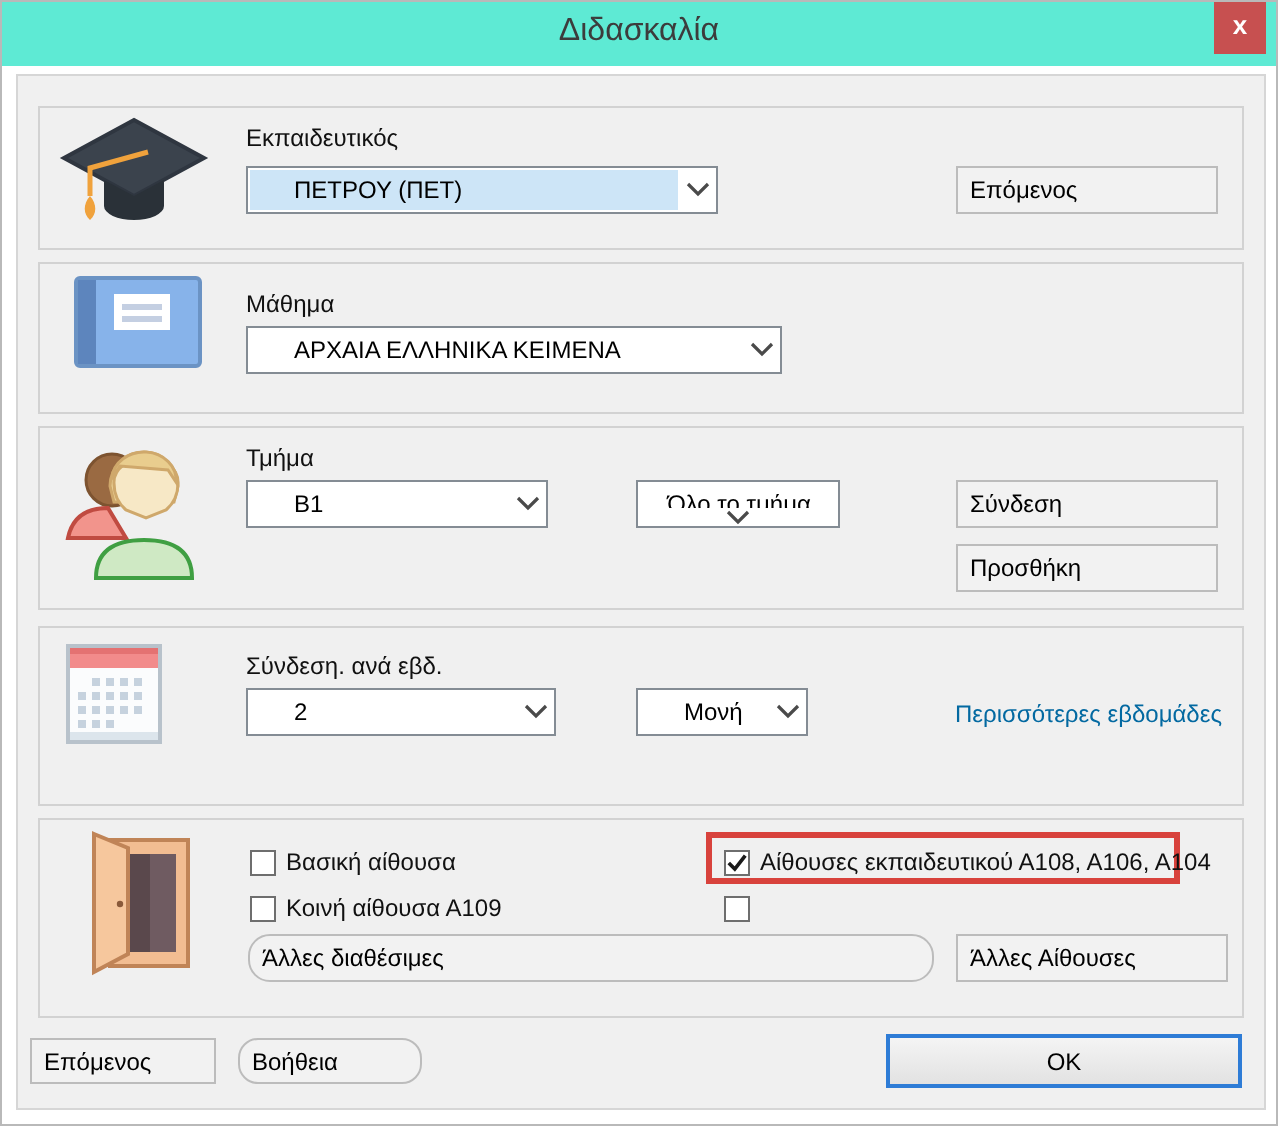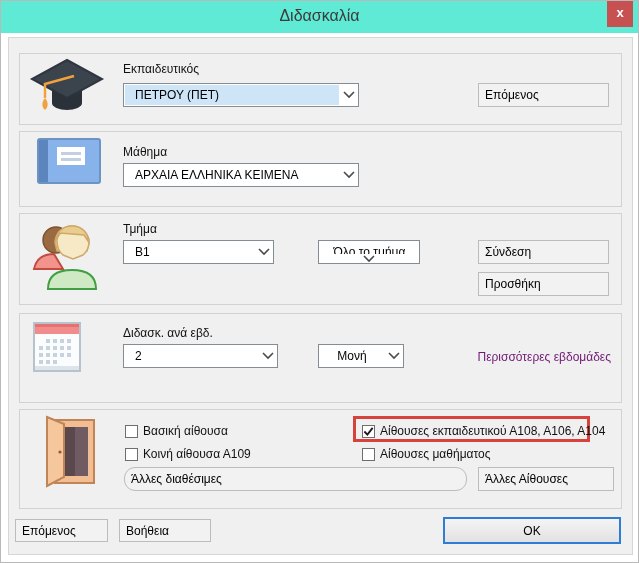--- a/index.html
+++ b/index.html
@@ -15,37 +15,37 @@
     color:#ffffff;font-size:13px;font-weight:bold;text-align:center;line-height:24px;cursor:default;}
   .main-panel{position:absolute;left:7px;top:36px;width:625px;height:518px;
     background:#f0f0f0;border:1px solid #d6d6d6;}
   .section{position:absolute;left:18px;width:603px;border:1px solid #d2d2d2;background:#f0f0f0;}
   .s1{top:52px;height:72px;} .s2{top:130px;height:76px;} .s3{top:212px;height:92px;}
   .s4{top:312px;height:90px;} .s5{top:408px;height:100px;}
   .icon-box{position:absolute;}
   .field-label{position:absolute;font-size:12px;color:#111;white-space:nowrap;}
   .combo{position:absolute;height:24px;background:#ffffff;border:1px solid #848c94;
     display:flex;align-items:center;}
-  .combo .txt{flex:1;font-size:12px;color:#000;padding:0 10px;line-height:20px;height:20px;
+  .combo .txt{flex:1;font-size:12px;color:#000;padding:0 22px;line-height:20px;height:20px;
     margin:1px 0 1px 1px;white-space:nowrap;overflow:hidden;}
   .combo .txt.selected{background:#cde5f7;}
   .combo .chev{width:19px;display:flex;justify-content:center;align-items:center;}
   .btn{position:absolute;height:24px;background:#f2f2f2;border:1px solid #bcbcbc;
     font-size:12px;color:#000;display:flex;align-items:center;padding:0 6px;white-space:nowrap;}
   .ok-btn{position:absolute;left:442px;top:516px;width:178px;height:27px;
     background:linear-gradient(#f4f4f4,#e2e2e2);border:2px solid #2e7cd6;
     font-size:12px;color:#000;display:flex;align-items:center;justify-content:center;}
   .checkbox-row{position:absolute;display:flex;align-items:center;height:16px;}
   .cb{width:13px;height:13px;background:#ffffff;border:1px solid #6e6e6e;flex:0 0 13px;
     display:flex;align-items:center;justify-content:center;}
   .cb-label{font-size:12px;color:#111;margin-left:5px;white-space:nowrap;}
   .red-frame{position:absolute;left:352px;top:415px;width:237px;height:26px;
     border:3px solid #d8423c;}
   .more-weeks{position:absolute;left:430px;top:349px;width:180px;text-align:right;
-    font-size:12px;color:#701a75;white-space:nowrap;}
+    font-size:12px;color:#0369a1;white-space:nowrap;}
 </style>
 </head>
 <body>
 
 <div class="window">
 
   <div class="titlebar">
     <div class="title">Διδασκαλία</div>
     <div class="close-btn">x</div>
   </div>
@@ -76,21 +76,21 @@
   <div class="icon-box" style="left:36px;top:137px;">
     <svg width="64" height="46" viewBox="0 0 64 46">
       <rect x="1" y="1" width="62" height="44" rx="2" fill="#87b3ea" stroke="#6b93c4" stroke-width="2"></rect>
       <rect x="2" y="2" width="9" height="42" fill="#5d85bd"></rect>
       <rect x="20" y="9" width="28" height="18" fill="#ffffff"></rect>
       <rect x="24" y="14" width="20" height="3" fill="#c4cfe2"></rect>
       <rect x="24" y="20" width="20" height="3" fill="#c4cfe2"></rect>
     </svg>
   </div>
   <div class="field-label" style="left:122px;top:144px;">Μάθημα</div>
-  <div class="combo" style="left:122px;top:162px;width:236px;">
+  <div class="combo" style="left:122px;top:162px;width:268px;">
     <div class="txt">ΑΡΧΑΙΑ ΕΛΛΗΝΙΚΑ ΚΕΙΜΕΝΑ</div>
     <div class="chev">
       <svg width="12" height="8" viewBox="0 0 12 8">
           <polyline points="1,1 6,6 11,1" fill="none" stroke="#4a4a4a" stroke-width="1.6"></polyline>
         </svg>
     </div>
   </div>
 
   <div class="section s3"></div>
   <div class="icon-box" style="left:28px;top:218px;">
@@ -144,21 +144,21 @@
           <rect x="13" y="31" width="4" height="4"></rect>
           <rect x="20" y="31" width="4" height="4"></rect>
           <rect x="27" y="31" width="4" height="4"></rect>
           <rect x="34" y="31" width="4" height="4"></rect>
         <rect x="6" y="38" width="4" height="4"></rect>
           <rect x="13" y="38" width="4" height="4"></rect>
           <rect x="20" y="38" width="4" height="4"></rect>
       </g>
     </svg>
   </div>
-  <div class="field-label" style="left:122px;top:325px;">Διδασκ. ανά εβδ.</div>
+  <div class="field-label" style="left:122px;top:325px;">Σύνδεση. ανά εβδ.</div>
   <div class="combo" style="left:122px;top:343px;width:155px;">
     <div class="txt">2</div>
     <div class="chev">
       <svg width="12" height="8" viewBox="0 0 12 8">
           <polyline points="1,1 6,6 11,1" fill="none" stroke="#4a4a4a" stroke-width="1.6"></polyline>
         </svg>
     </div>
   </div>
   <div class="combo" style="left:317px;top:343px;width:86px;text-align:center;">
     <div class="txt">Μονή</div>
@@ -194,23 +194,22 @@
   <div class="checkbox-row" style="left:361px;top:422px;">
     <div class="cb">
       <svg width="11" height="11" viewBox="0 0 12 12">
           <polyline points="1.5,6 4.8,9.3 10.5,2" fill="none" stroke="#1a1a1a" stroke-width="2"></polyline>
         </svg>
     </div>
     <div class="cb-label">Αίθουσες εκπαιδευτικού Α108, Α106, Α104</div>
   </div>
   <div class="checkbox-row" style="left:361px;top:445px;">
     <div class="cb"></div>
-    <div class="cb-label">Αίθουσες μαθήματος</div>
   </div>
 
   <div class="btn" style="left:123px;top:466px;width:343px;border-radius:11px;">Άλλες διαθέσιμες</div>
   <div class="btn" style="left:477px;top:466px;width:136px;">Άλλες Αίθουσες</div>
 
   <div class="btn" style="left:14px;top:518px;width:93px;height:23px;">Επόμενος</div>
-  <div class="btn" style="left:118px;top:518px;width:92px;height:23px;">Βοήθεια</div>
+  <div class="btn" style="left:118px;top:518px;width:92px;height:23px;border-radius:10px;">Βοήθεια</div>
   <div class="ok-btn">ΟΚ</div>
 
 </div>
 
 </body></html>

